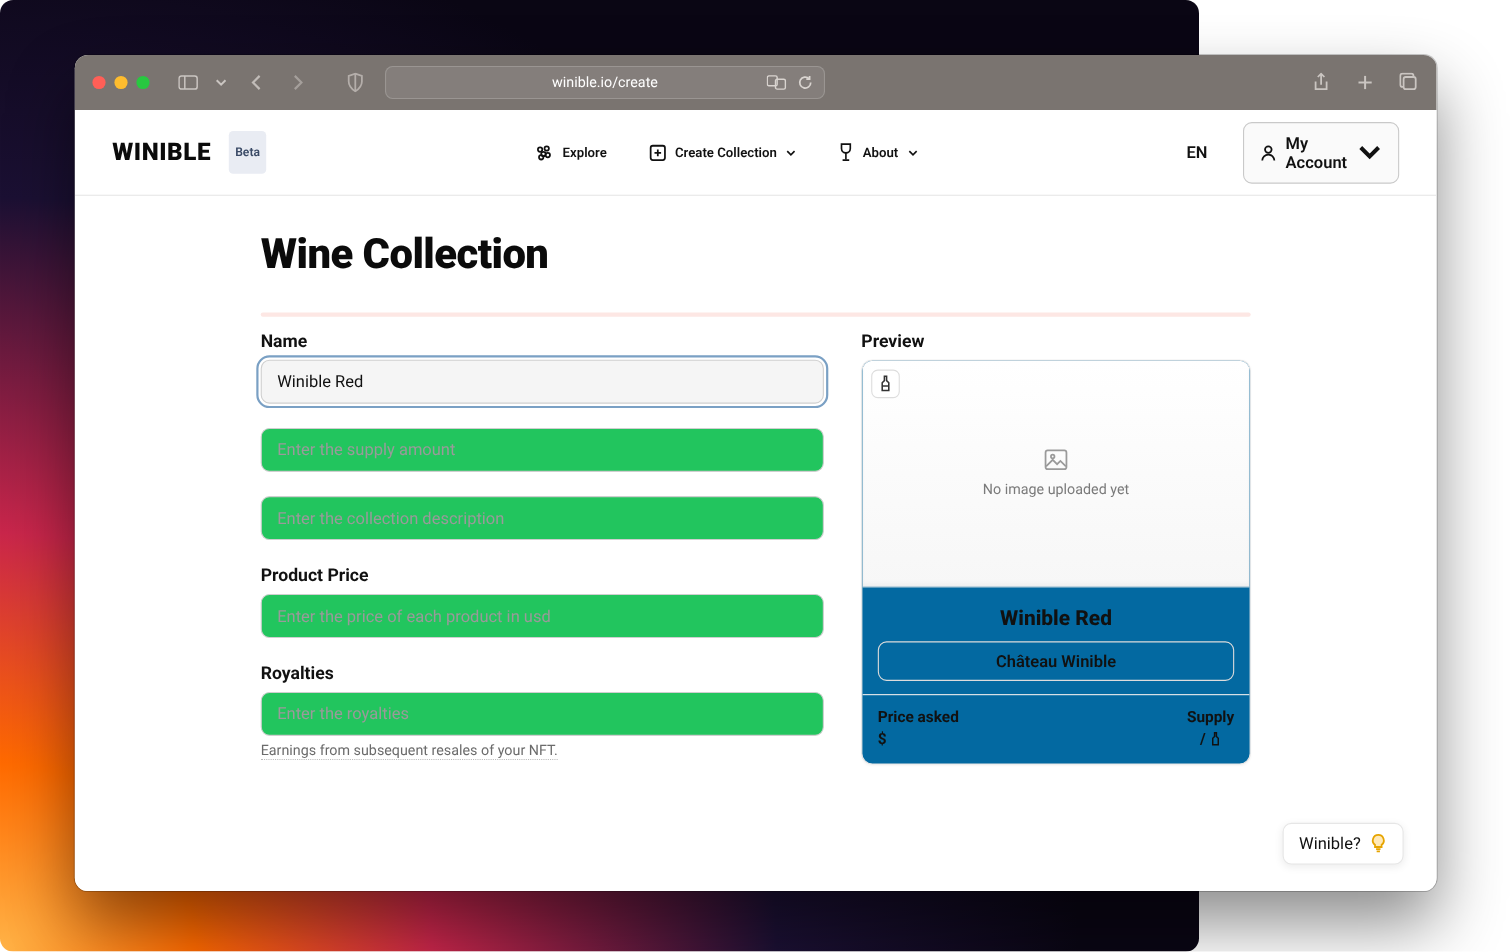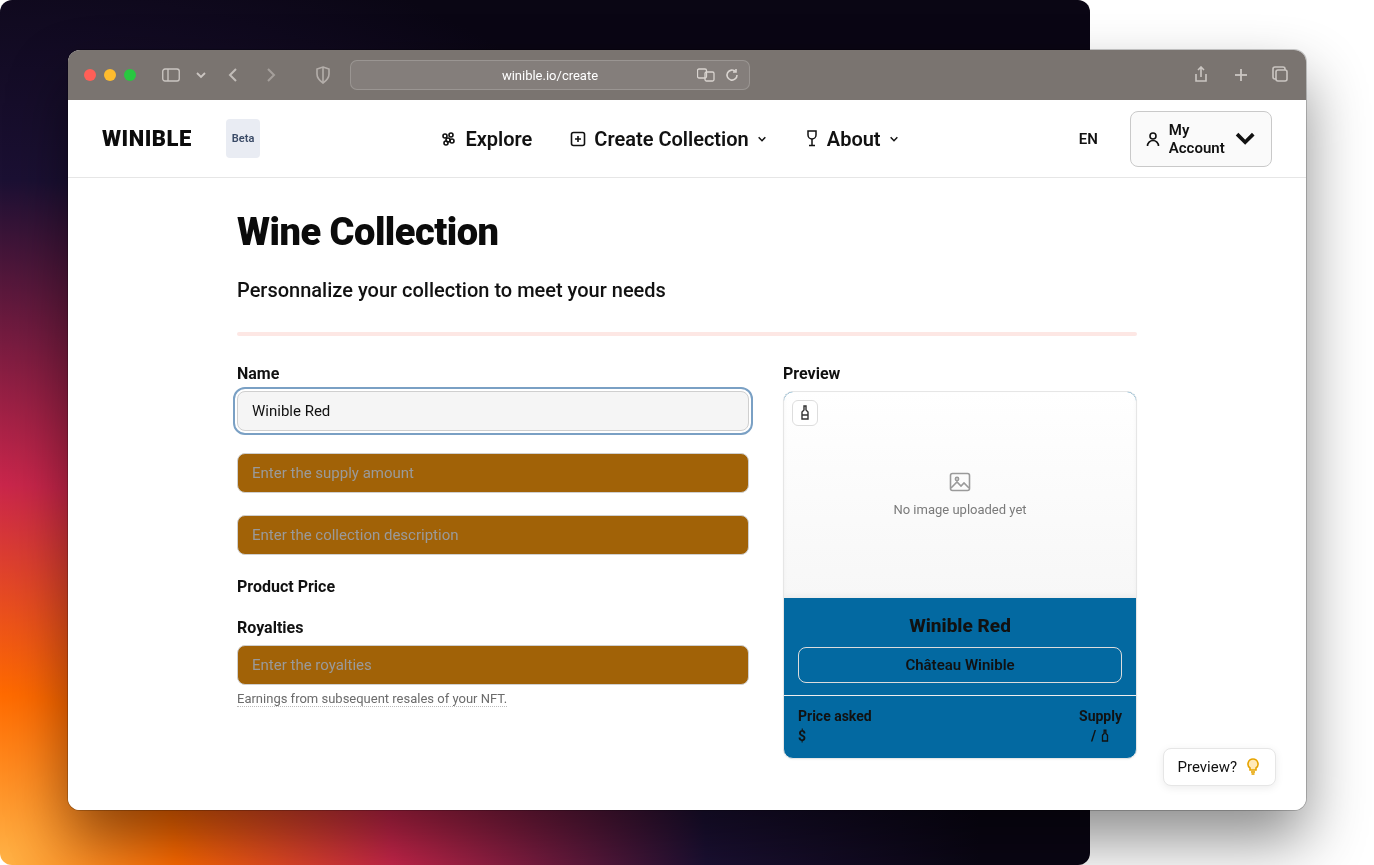--- a/index.html
+++ b/index.html
@@ -15,34 +15,34 @@
 .chev{width:12px;height:12px}
 .navbtn{padding:4px;opacity:.75}
 .urlbar{flex:1;max-width:500px;height:30px;background:rgba(255,255,255,.08);border:1px solid rgba(255,255,255,.18);border-radius:7px;display:flex;align-items:center;justify-content:center;color:#fff;font-size:13px;margin:0 auto;position:relative}
 .urlbar .right-icons{position:absolute;right:10px;display:flex;gap:10px;align-items:center}
 .shield{margin-left:20px;margin-right:6px}
 .spacer{flex:1}
 .tb-right{display:flex;gap:22px;align-items:center;margin-left:20px}
 .content{flex:1;overflow:auto;background:#fff}
 .site-header{height:78px;border-bottom:1px solid #e6e6e6;display:flex;align-items:center;padding:0 34px;gap:10px}
 .logo{font-weight:900;font-size:22px;letter-spacing:.5px;color:#0b0b0b}
-.beta{font-size:11px;background:#e9ecf3;color:#3a4a66;padding:13px 6px;border-radius:4px;font-weight:600;margin-left:24px}
+.beta{font-size:11px;background:#e9ecf3;color:#3a4a66;padding:13px 6px;border-radius:4px;font-weight:600;margin-left:6px}
 .mainnav{display:flex;gap:38px;margin-left:auto;margin-right:auto}
-.navitem{display:flex;align-items:center;gap:8px;color:#111;font-size:20px;font-weight:600}
+.navitem{display:flex;align-items:center;gap:8px;color:#111;font-size:12px;font-weight:600}
 .navitem .chv{width:10px;height:10px}
 .langsel{display:flex;align-items:center;gap:4px;font-weight:600;color:#111;font-size:15px;margin-right:18px}
 .account-btn{display:flex;align-items:center;gap:8px;border:1px solid #c9c9c9;background:#fafafa;border-radius:8px;padding:9px 14px;font-weight:600;font-size:15px;color:#111}
 .page{max-width:900px;margin:0 auto;padding:32px 0 40px}
 h1{font-size:38px;font-weight:900;letter-spacing:-.5px;color:#0b0b0b}
 .subtitle{font-size:20px;color:#111;margin-top:24px;font-weight:500}
 .hr{height:4px;background:#fde7e4;margin-top:30px;border-radius:2px}
-.columns{display:flex;gap:34px;margin-top:28px}
+.columns{display:flex;gap:34px;margin-top:12px}
 .form-col{flex:0 0 512px}
 .label{font-size:16px;font-weight:700;color:#111;margin-bottom:8px}
-.field{width:100%;height:40px;border:1px solid #cfcfcf;border-radius:8px;padding:0 14px;font-size:15px;color:#111;background:#a16207}
+.field{width:100%;height:40px;border:1px solid #cfcfcf;border-radius:8px;padding:0 14px;font-size:15px;color:#111;background:#22c55e}
 .field::placeholder{color:#9a9a9a}
 .field.focused{background:#f5f5f5;outline:2px solid #7aa0c4;outline-offset:2px}
 .formgroup{margin-bottom:22px}
 .hint{font-size:13px;color:#6b6b6b;margin-top:6px;border-bottom:1px dotted #bbb;display:inline-block}
 .preview-col{flex:1}
 .card{border:1px solid #e6e6e6;border-radius:10px;background:#0369a1;box-shadow:0 1px 2px rgba(0,0,0,.04);overflow:hidden}
 .card-img{height:206px;background:linear-gradient(180deg,#fff,#f7f7f7);border-bottom:1px solid #eee;display:flex;flex-direction:column;align-items:center;justify-content:center;gap:10px;position:relative;box-shadow:inset 0 -2px 4px rgba(0,0,0,.04)}
 .bottle-badge{position:absolute;top:8px;left:8px;width:26px;height:26px;border:1px solid #ddd;border-radius:6px;background:#fff;display:flex;align-items:center;justify-content:center}
 .noimg{font-size:13px;color:#7a7a7a}
 .card-body{padding:16px 14px 12px;text-align:center}
@@ -195,41 +195,41 @@
           </span>
           <span>My Account</span>
           <svg class="chv" viewBox="0 0 12 12" fill="none" stroke="#111" stroke-width="1.8">
               <polyline points="2,4 6,8 10,4"></polyline>
             </svg>
         </div>
       </div>
 
       <div class="page">
         <h1>Wine Collection</h1>
-        <div class="subtitle">Personnalize your collection to meet your needs</div>
         <div class="hr"></div>
 
         <div class="columns">
           <div class="form-col">
 
             <div class="formgroup">
               <div class="label">Name</div>
               <input class="field focused" value="Winible Red" style="">
             </div>
 
             <div class="formgroup">
               <input class="field" placeholder="Enter the supply amount" style="">
             </div>
 
             <div class="formgroup">
               <input class="field" placeholder="Enter the collection description" style="">
             </div>
 
             <div class="formgroup">
               <div class="label">Product Price</div>
+              <input class="field" placeholder="Enter the price of each product in usd" style="">
             </div>
 
             <div class="formgroup" style="margin-bottom:6px">
               <div class="label">Royalties</div>
               <input class="field" placeholder="Enter the royalties" style="">
               <div class="hint">Earnings from subsequent resales of your NFT.</div>
             </div>
 
           </div>
 
@@ -271,21 +271,21 @@
                   </span>
                 </div>
               </div>
             </div>
           </div>
         </div>
       </div>
     </div>
 
     <div class="feedback">
-      <span>Preview?</span>
+      <span>Winible?</span>
       <span class="bulb">
         <svg width="16" height="18" viewBox="0 0 16 18" fill="none" stroke="#e6a400" stroke-width="1.6">
             <path d="M8 1 A5 5 0 0 1 11 10 L11 12 H5 L5 10 A5 5 0 0 1 8 1 Z" fill="#ffe9b8"></path>
             <line x1="6" y1="14" x2="10" y2="14"></line>
             <line x1="6.5" y1="16" x2="9.5" y2="16"></line>
           </svg>
       </span>
     </div>
 
   </div>

